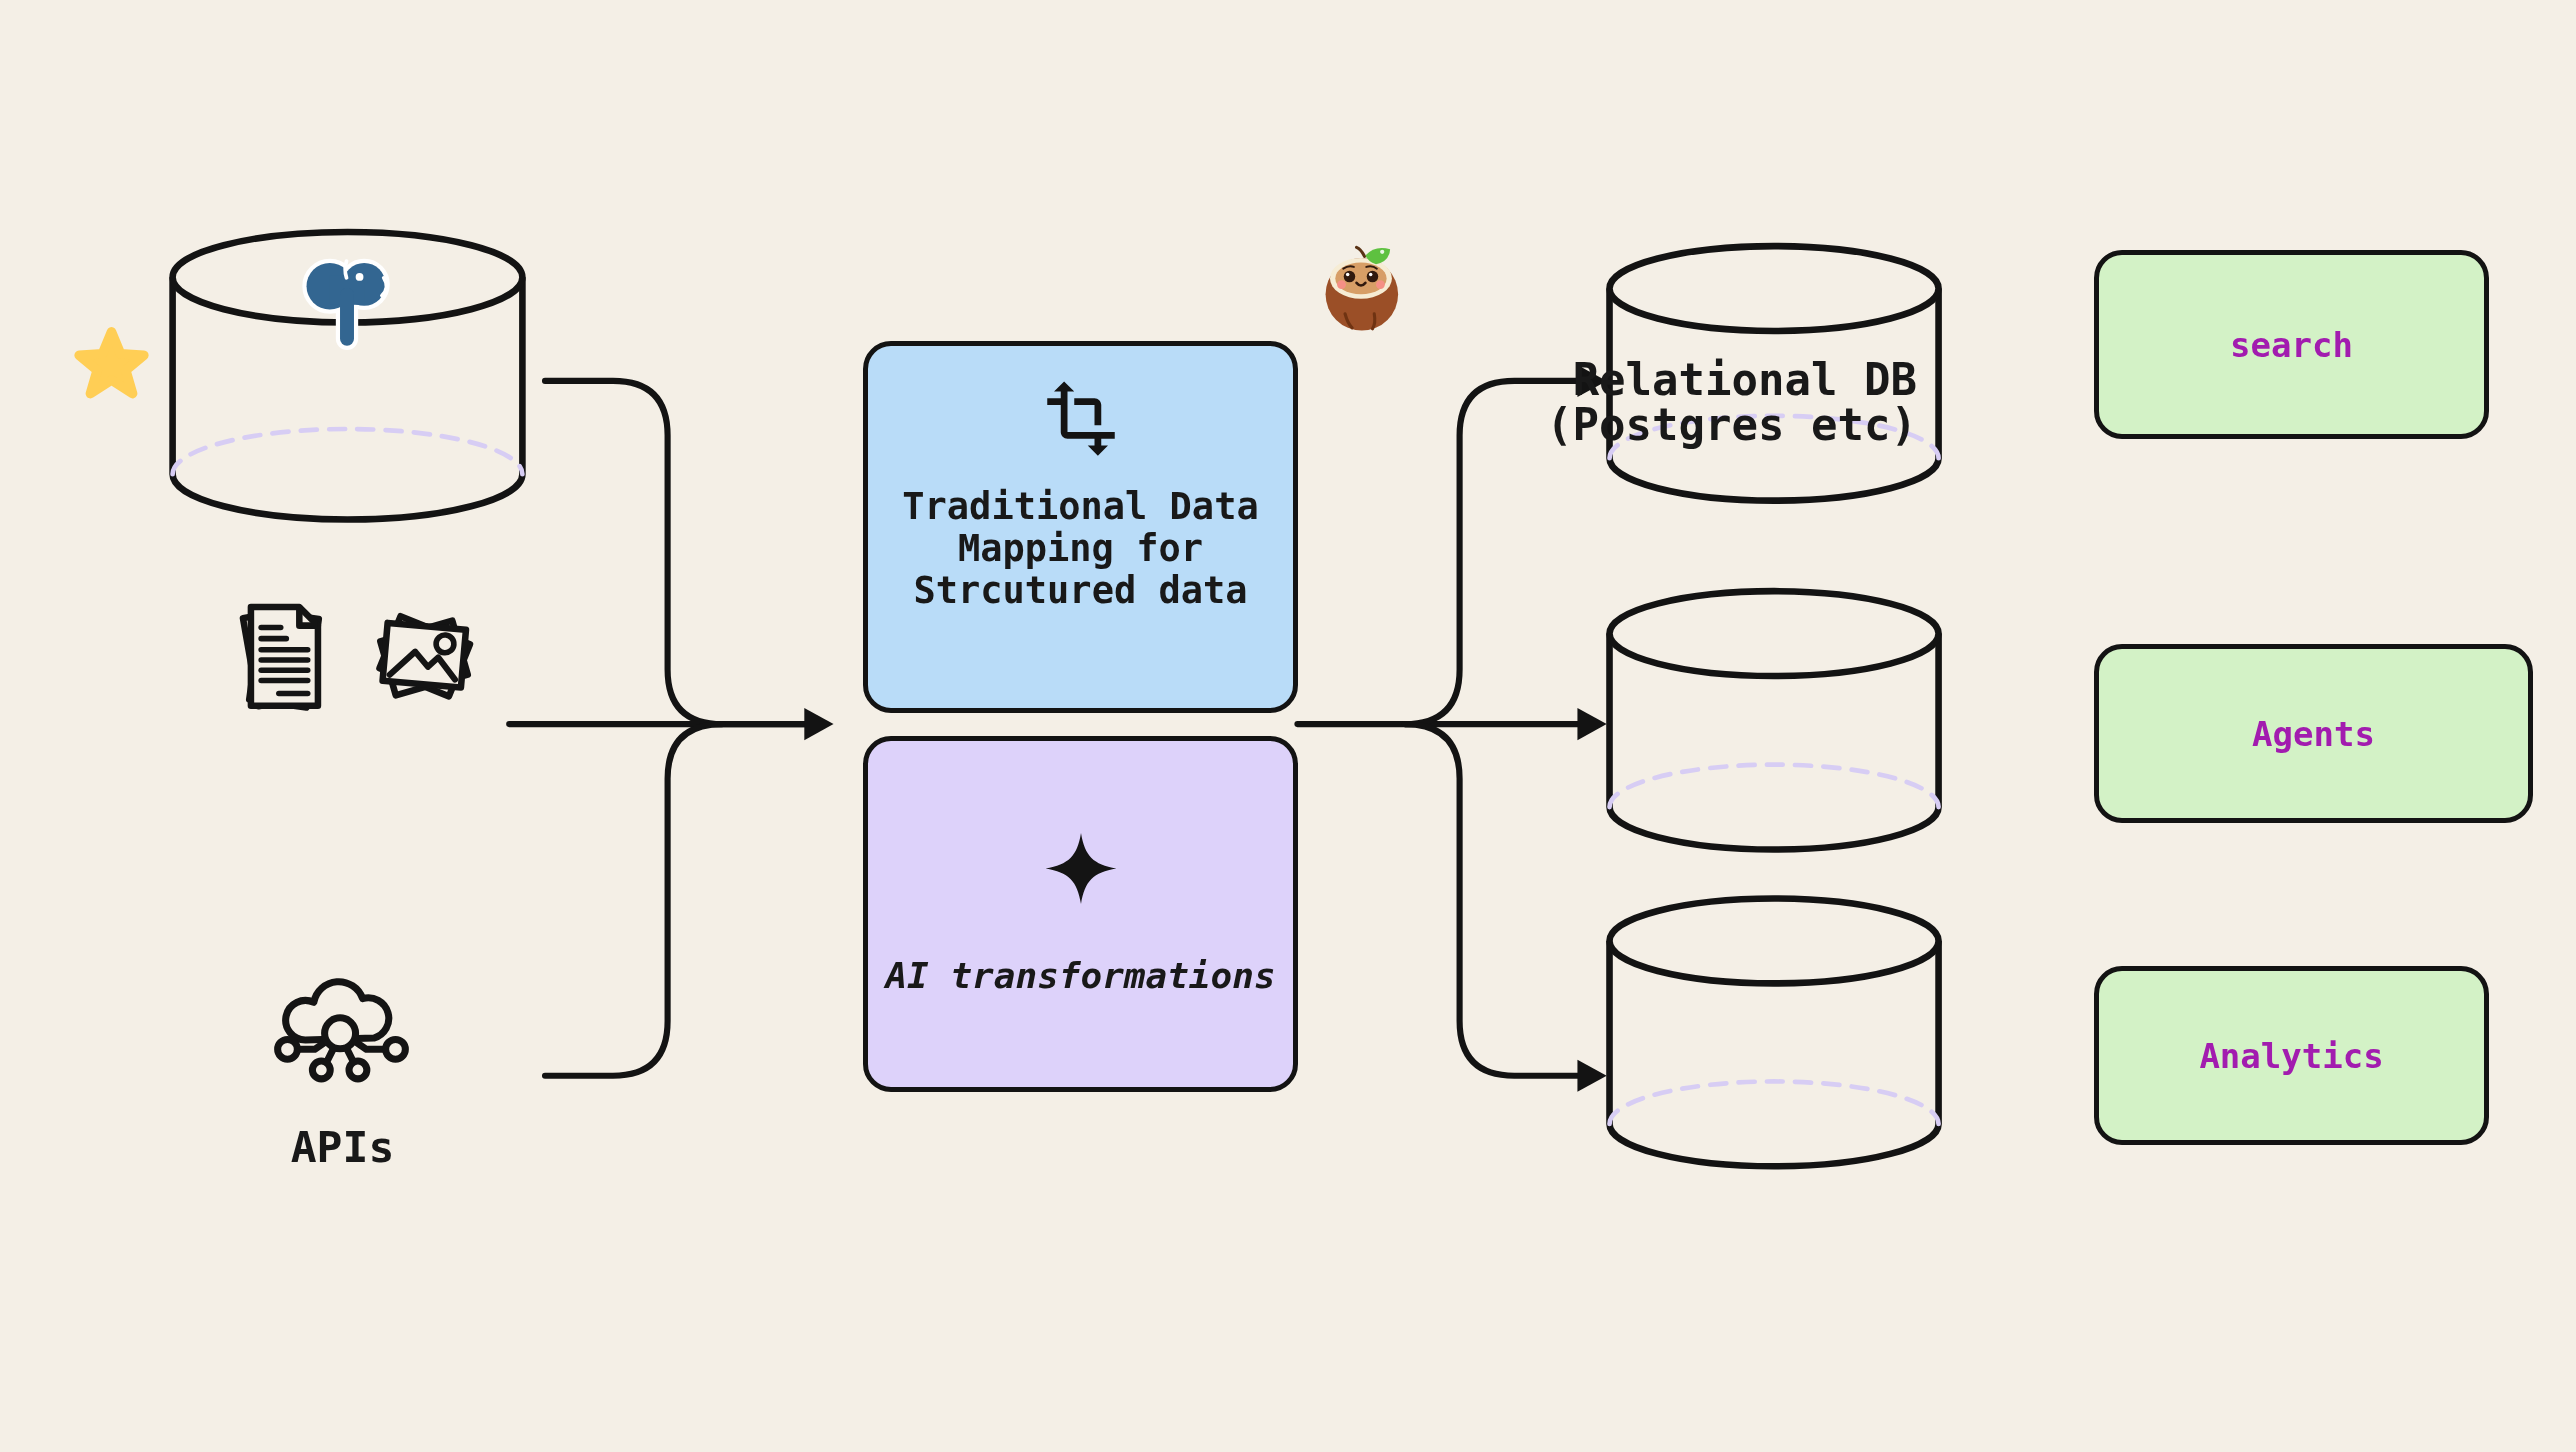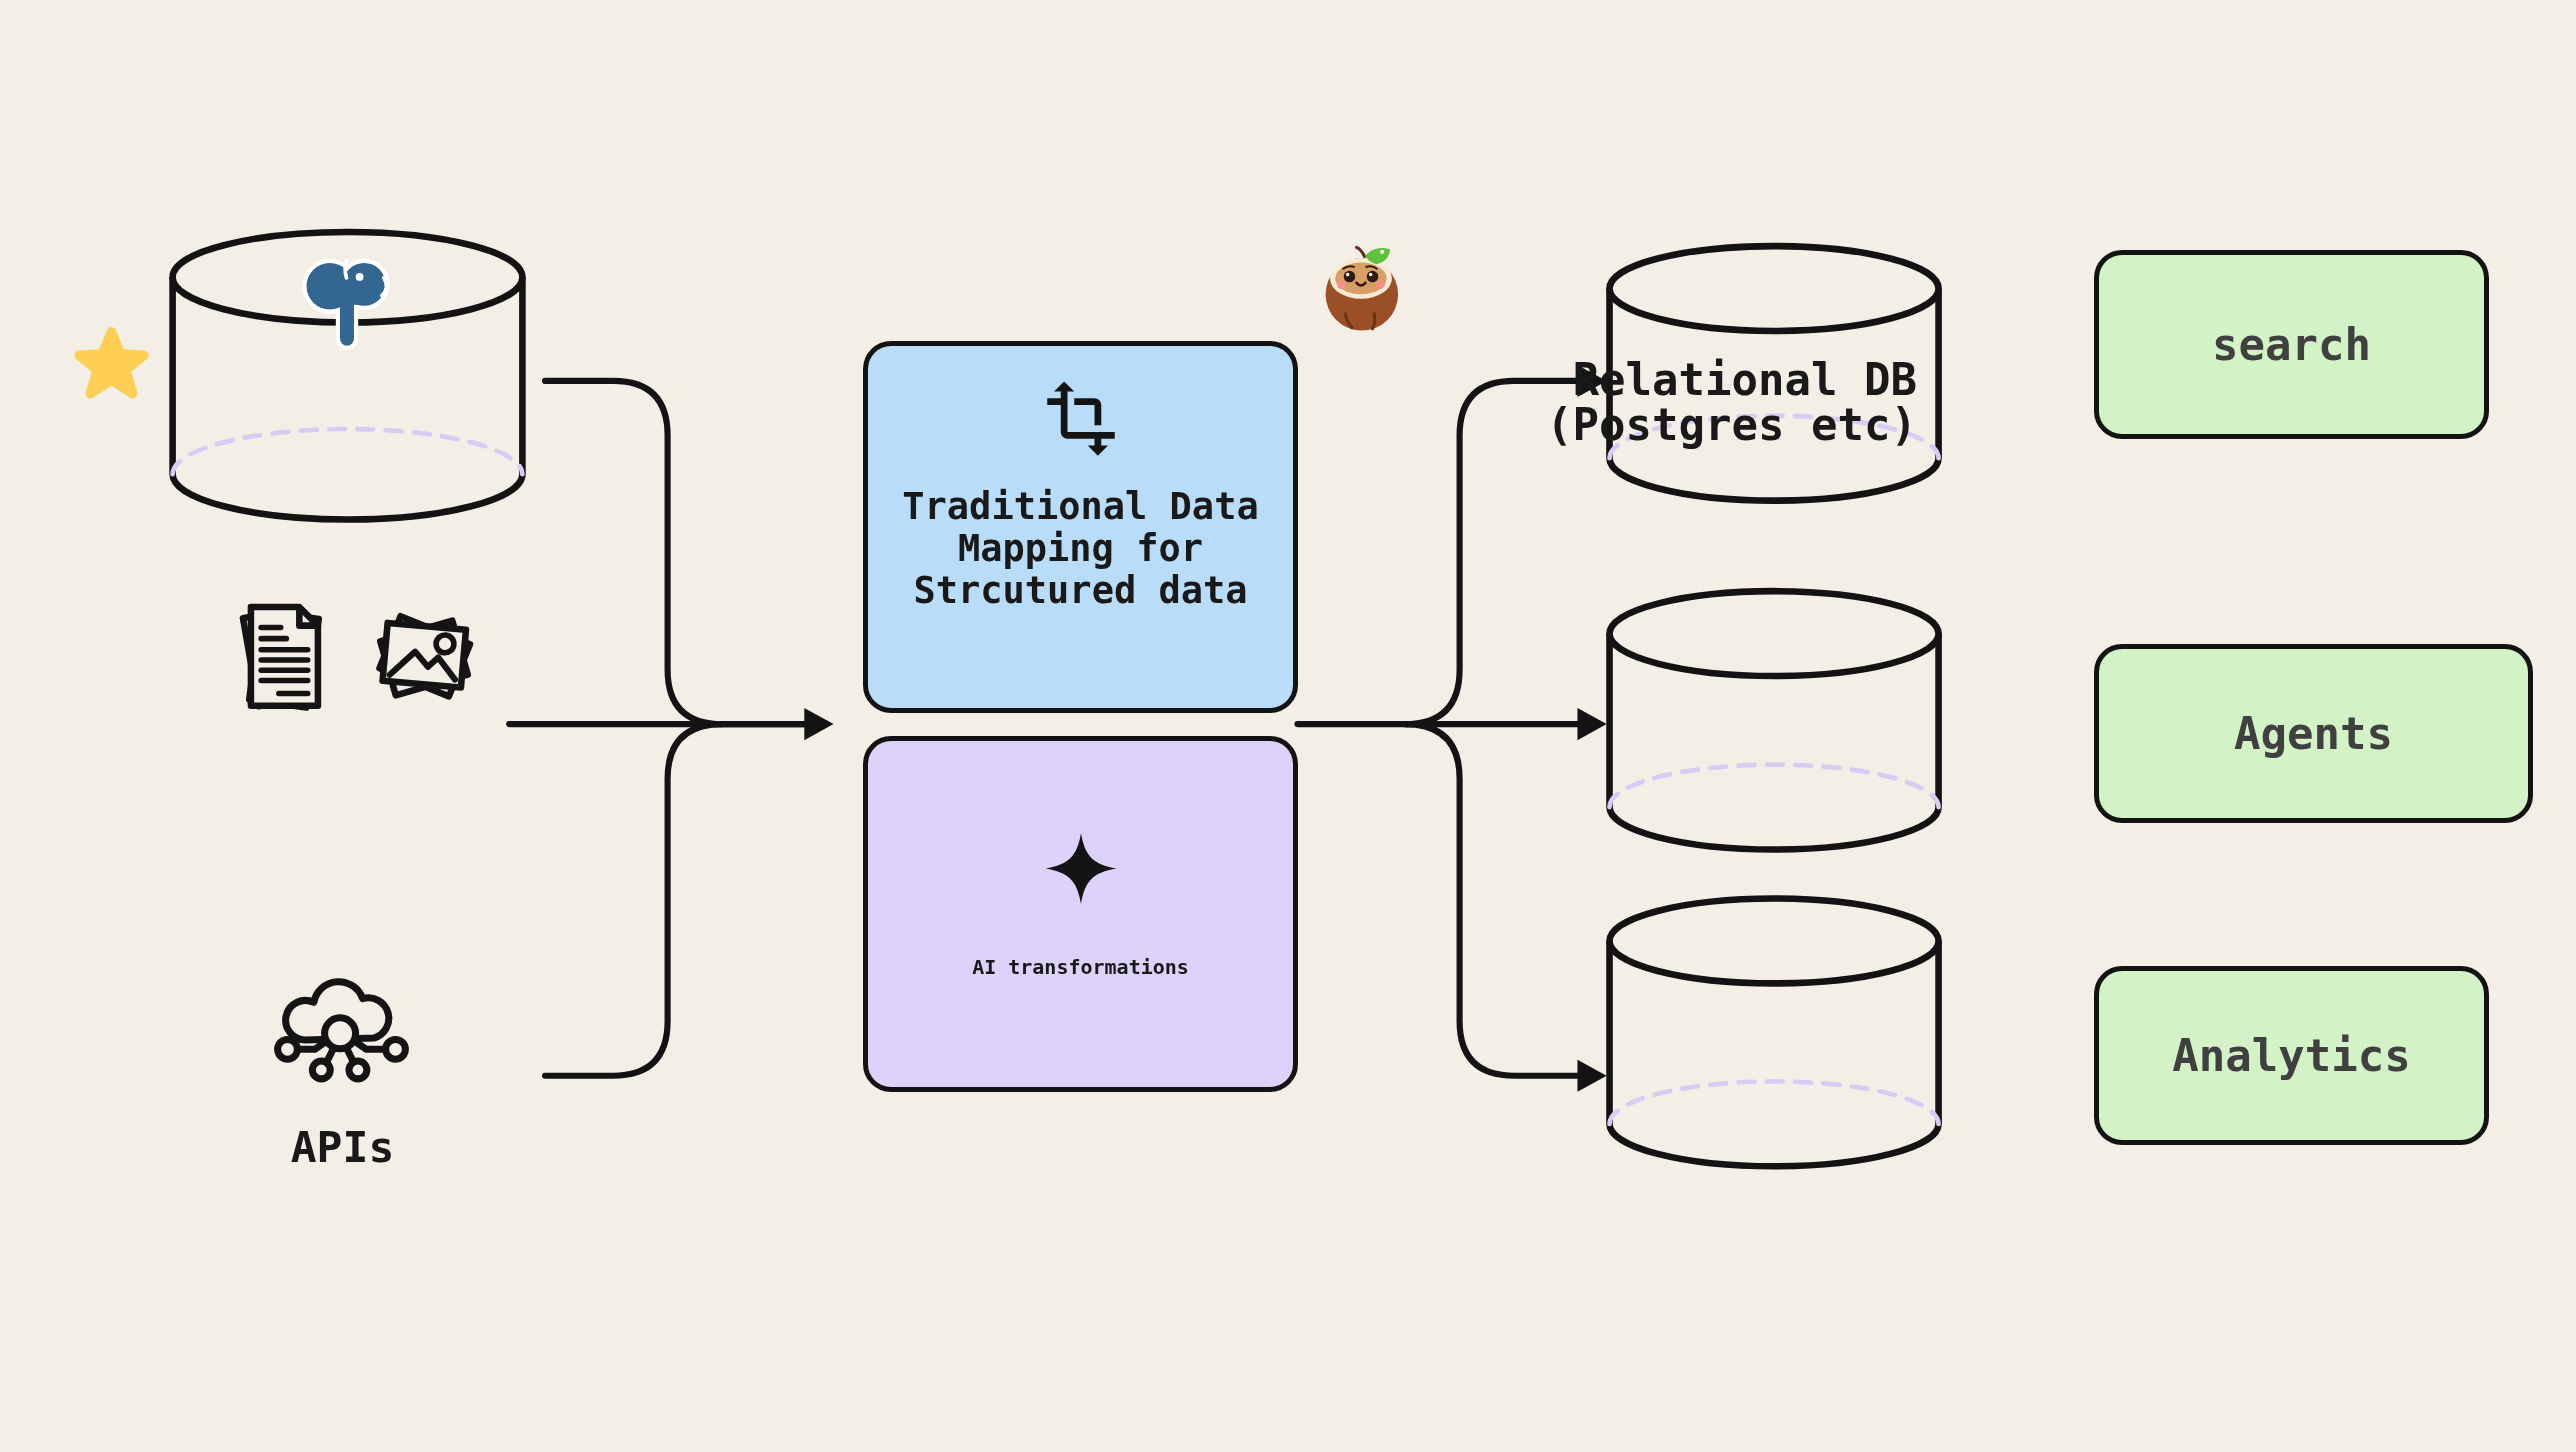--- a/index.html
+++ b/index.html
@@ -17,28 +17,28 @@
     position:absolute;box-sizing:border-box;border:5.7px solid #131313;border-radius:28px;
   }
   .node-box .box-icon{position:absolute;left:50%;transform:translateX(-50%);}
   .node-box .box-label{
     position:absolute;left:0;width:100%;font-weight:700;color:#191919;
     text-align:center;white-space:pre-line;
   }
   .out-box{
     position:absolute;box-sizing:border-box;border:5.7px solid #131313;border-radius:28px;
     background:#d3f2c6;display:flex;align-items:center;justify-content:center;
-    font-weight:700;color:#404040;font-size:44px;
+    font-weight:700;color:#a21caf;font-size:34px;
   }
   #box-traditional{left:863px;top:341px;width:435px;height:372px;background:#b9dcf8;}
   #box-traditional .box-icon{top:32px;}
   #box-traditional .box-label{top:140px;font-size:37px;line-height:42px;}
   #box-ai{left:863px;top:736px;width:435px;height:356px;background:#ddd2fa;}
   #box-ai .box-icon{top:89px;}
-  #box-ai .box-label{top:204px;font-size:20px;line-height:45px;}
+  #box-ai .box-label{top:212px;font-size:36px;line-height:45px;font-style:italic;}
   #out-search{left:2094px;top:250px;width:395px;height:189px;}
   #out-agents{left:2094px;top:644px;width:439px;height:179px;}
   #out-analytics{left:2094px;top:966px;width:395px;height:179px;}
   #lbl-postgres{left:173px;top:378px;width:350px;font-size:43px;line-height:55px;}
   #lbl-unstructured{left:149px;top:735px;width:398px;font-size:43px;line-height:62px;}
   #lbl-apis{left:220px;top:1120px;width:245px;font-size:43px;line-height:55px;}
   #lbl-relational{left:1520px;top:357px;width:397px;font-size:44px;line-height:45px;text-align:right;}
   #lbl-vector{left:1576px;top:704px;width:397px;font-size:33px;line-height:45px;}
 </style>
 </head>

